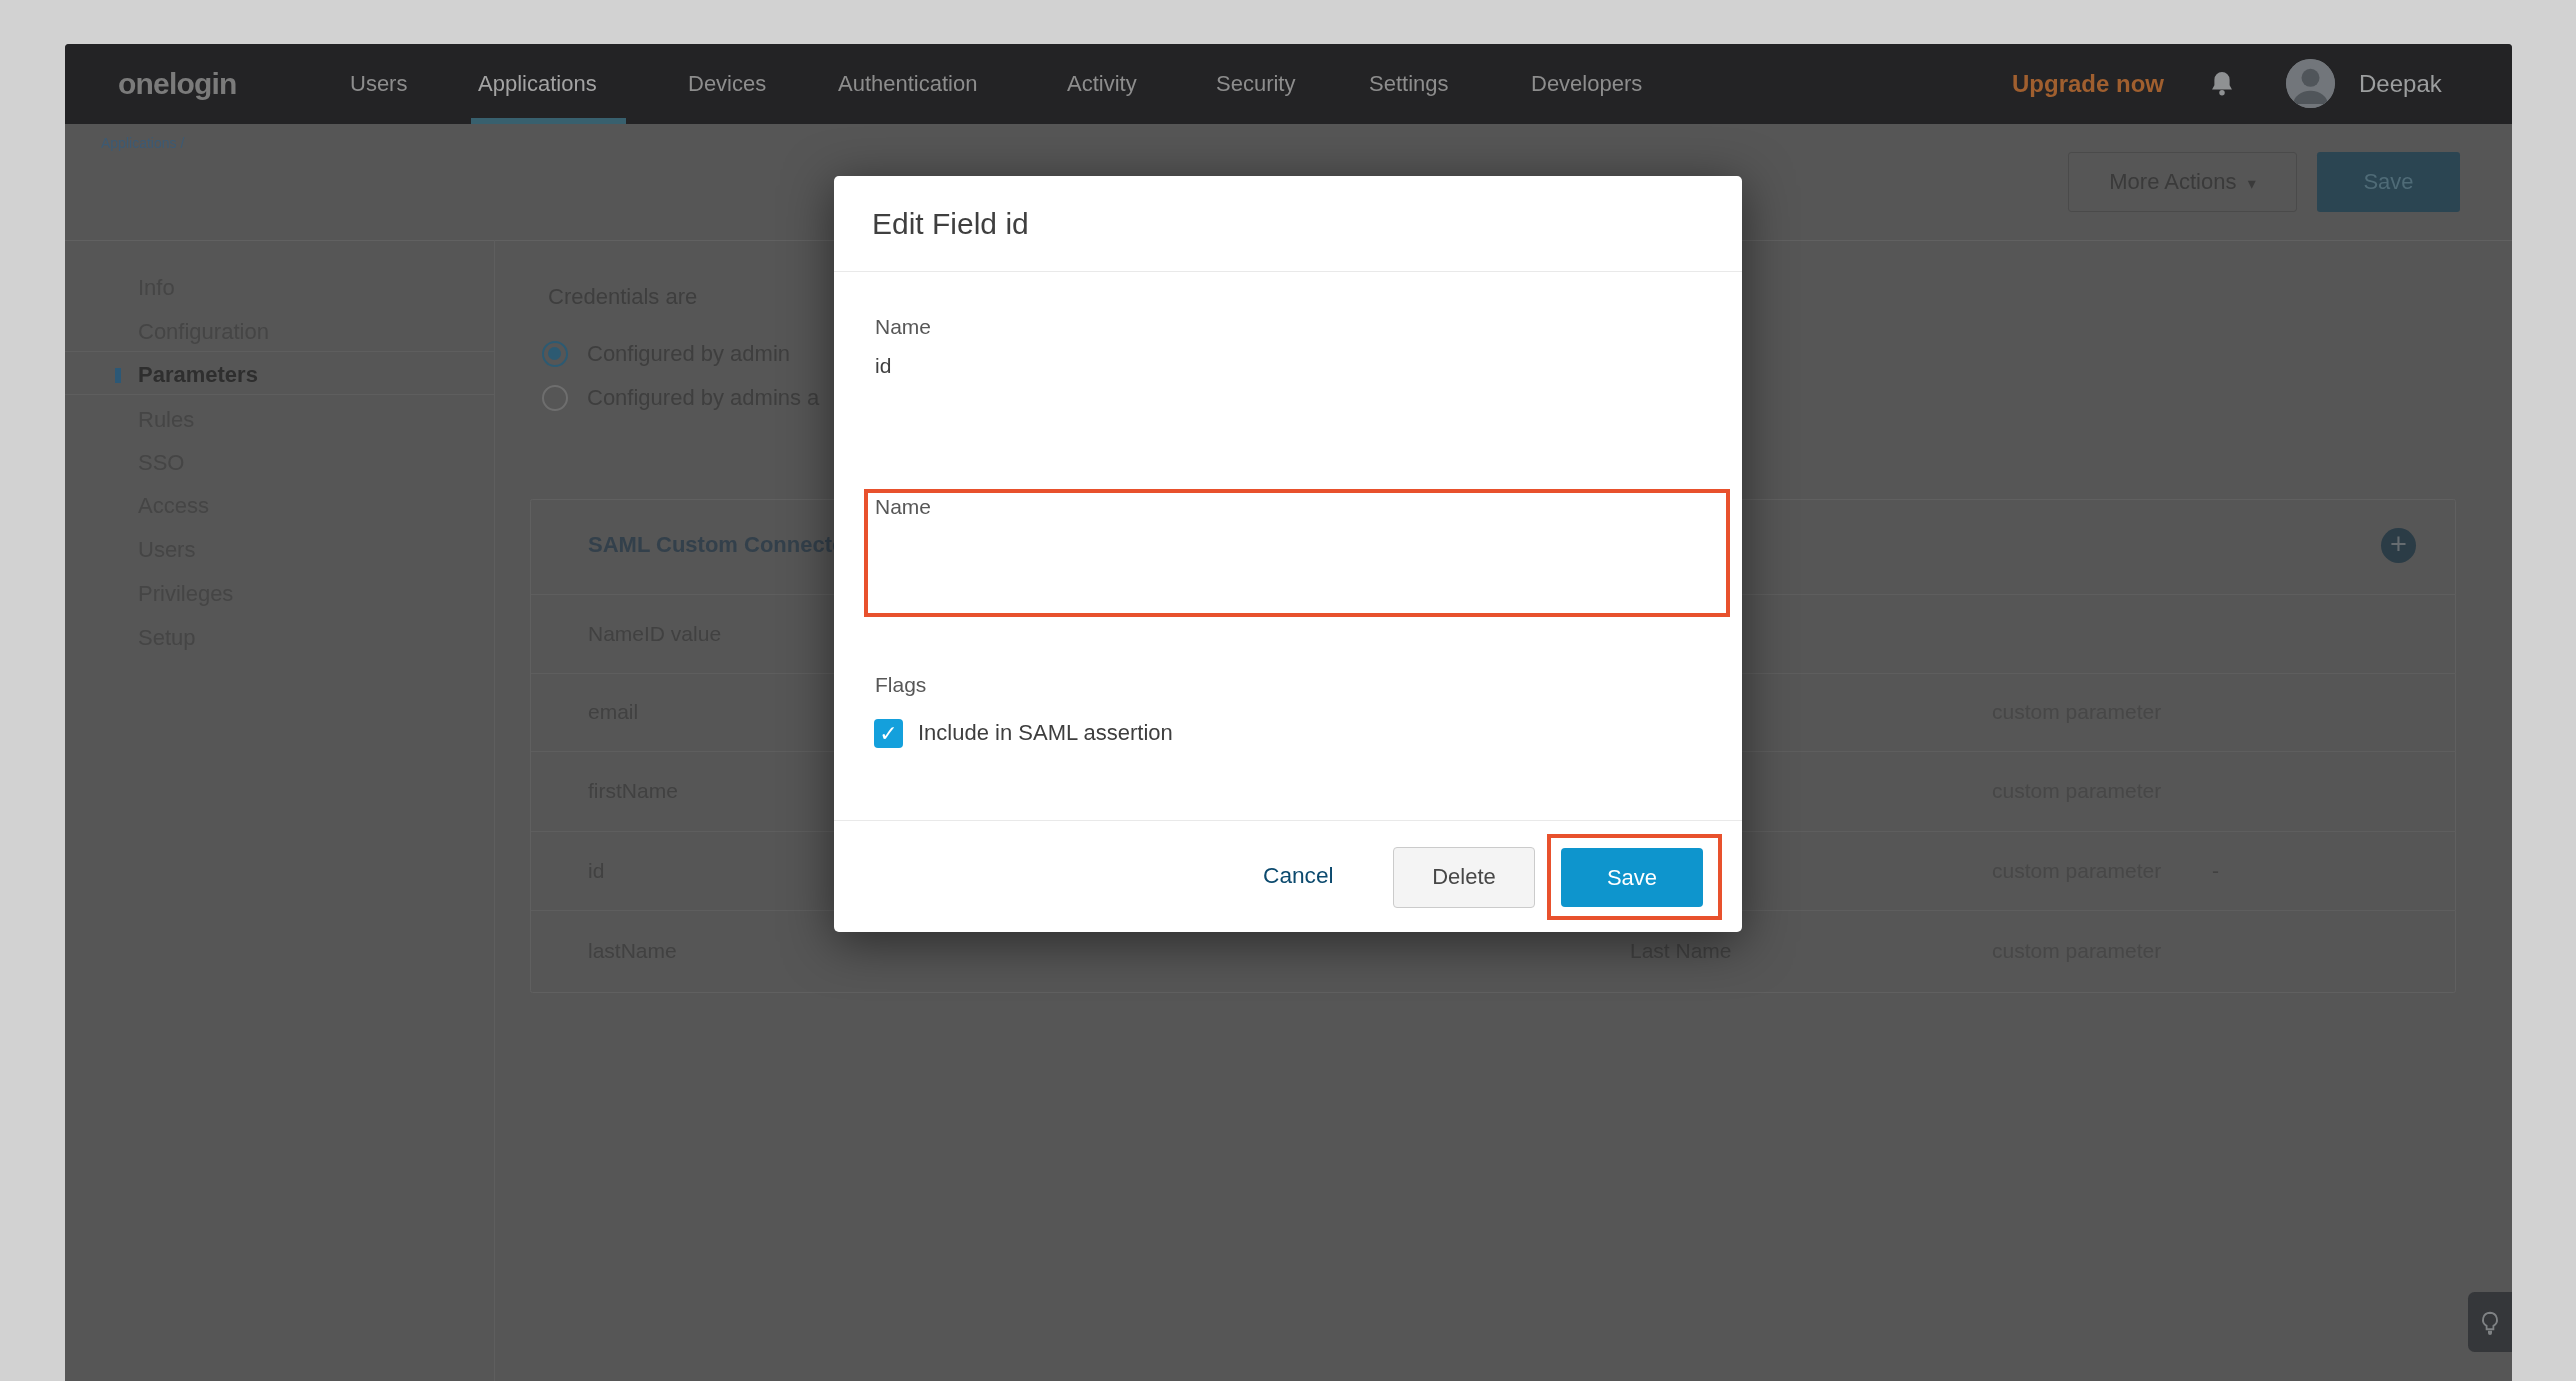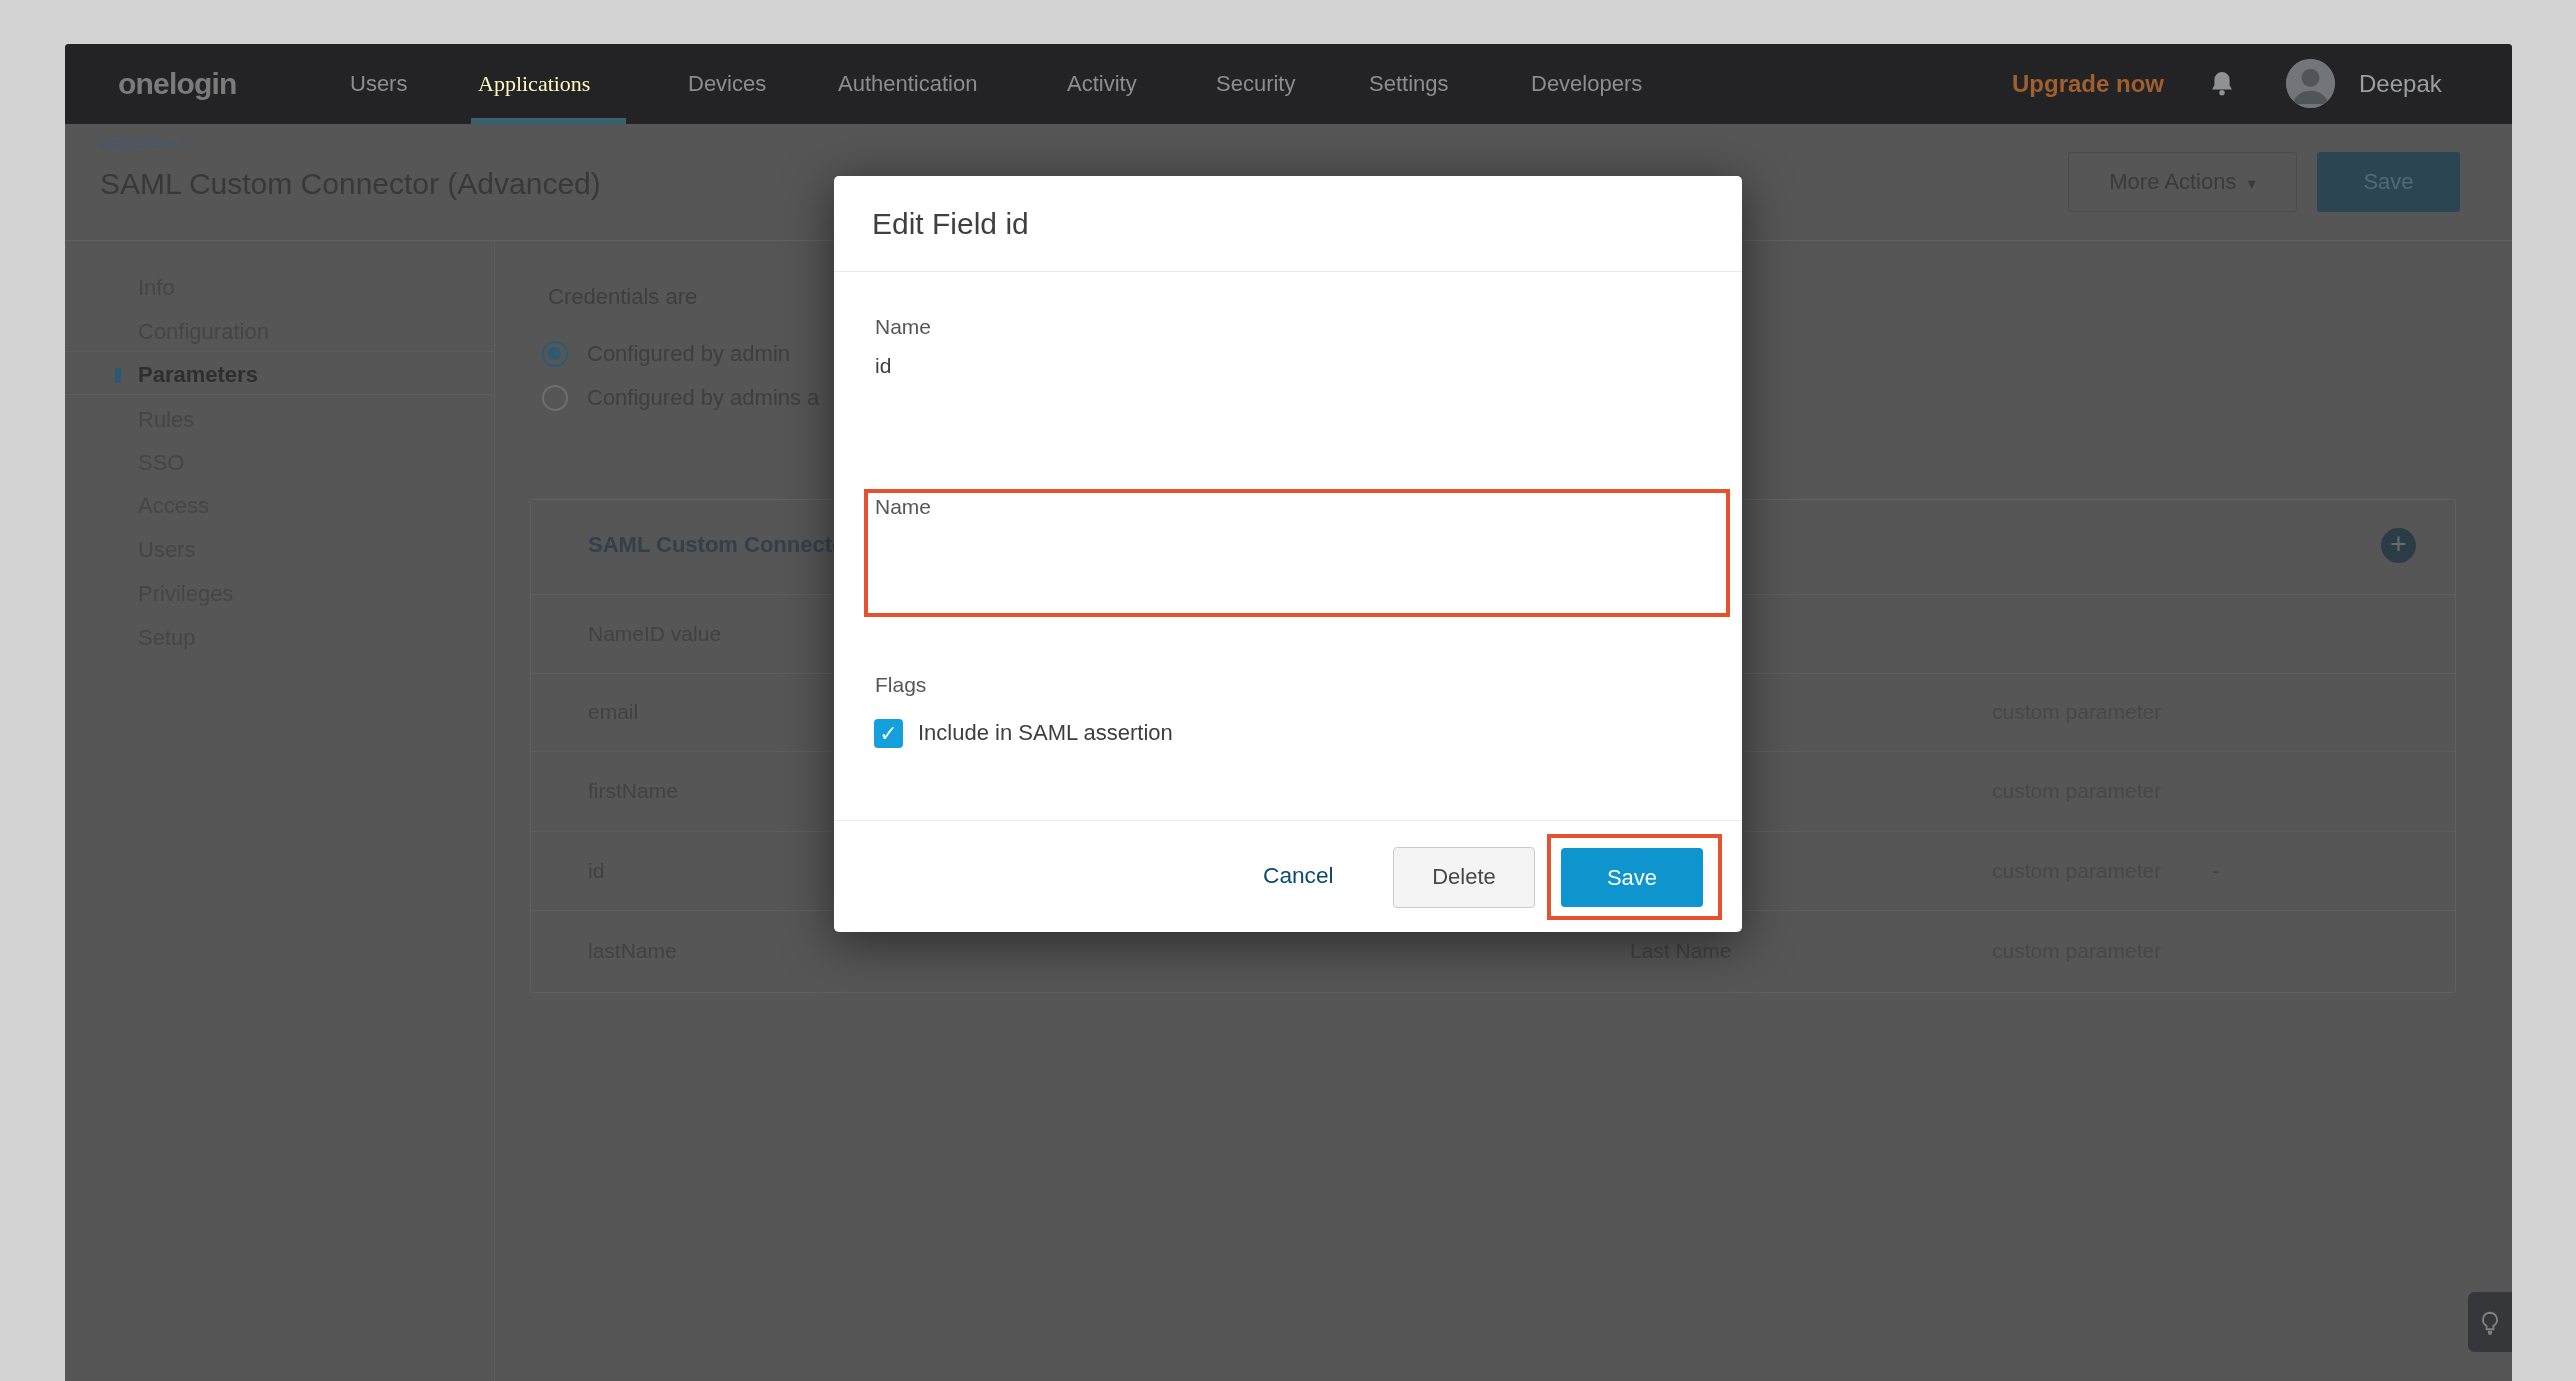--- a/index.html
+++ b/index.html
@@ -3,21 +3,21 @@
 <meta charset="utf-8">
 <style>
   * { margin:0; padding:0; box-sizing:border-box; }
   html,body { width:2576px; height:1381px; background:#d2d2d2; font-family:"Liberation Sans","DejaVu Sans",sans-serif; overflow:hidden; }
   .page { position:absolute; left:65px; top:17px; width:2447px; height:1350px; background:#565656; border-radius:4px; overflow:hidden;margin-top:27px; }
 
   
   .navbar { position:absolute; left:0; top:0; width:100%; height:80px; background:#232325; }
   .logo { position:absolute; left:53px; top:0; height:80px; line-height:80px; font-size:30px; font-weight:700; letter-spacing:-0.8px; color:#7b7b7b; }
   .navitem { position:absolute; top:0; height:80px; line-height:80px; font-size:22px; color:#8d8d8d; cursor:pointer; }
-  .navitem.active { color:#fef9c3;font-family:Liberation Serif, serif; }
+  .navitem.active { color:#a3a3a3; }
   .nav-underline { position:absolute; left:406px; bottom:0; width:155px; height:5.7px; background:#38606e; }
   .upgrade { position:absolute; left:1947px; top:0; height:80px; line-height:80px; font-size:24px; color:#a05f2f; cursor:pointer;font-weight:bold; }
   .bell { position:absolute; left:2144px; top:27px; width:26px; height:27.5px; cursor:pointer; }
   .avatar { position:absolute; left:2221px; top:15.4px; width:49px; height:49px; border-radius:50%; overflow:hidden; background:#72767b; cursor:pointer; }
   .username { position:absolute; left:2294px; top:0; height:80px; line-height:80px; font-size:24px; color:#9c9e9f; cursor:pointer; }
 
   
   .subheader-line { position:absolute; left:0; top:196px; width:100%; height:0.8px; background:#616161; }
   .breadcrumb { position:absolute; left:36px; top:91px; font-size:14px; color:#3c5a74; cursor:pointer; }
   .page-title { position:absolute; left:35px; top:123px; font-size:30px; color:#383838; }
@@ -95,21 +95,20 @@
       <svg width="49" height="49" viewBox="0 0 60 60">
           <circle cx="30" cy="30" r="30" fill="#72767b"></circle>
           <circle cx="30" cy="23" r="11" fill="#50555a"></circle>
           <path d="M9 55 a21 16 0 0 1 42 0 z" fill="#50555a"></path>
         </svg>
     </div>
     <div class="username">Deepak</div>
   </div>
 
   <div class="breadcrumb">Applications /</div>
-  <div class="page-title">SAML Custom Connector (Advanced)</div>
   <div class="more-actions"><span>More Actions</span><span class="caret">▾</span></div>
   <div class="hdr-save">Save</div>
   <div class="subheader-line"></div>
 
   <div class="sidebar-border"></div>
   <div class="side-item" style="top:229px">Info</div>
   <div class="side-item" style="top:273px">Configuration</div>
   <div class="side-div" style="top:307px"></div>
   <div class="active-bar"></div>
   <div class="side-item active" style="top:316px">Parameters</div>

